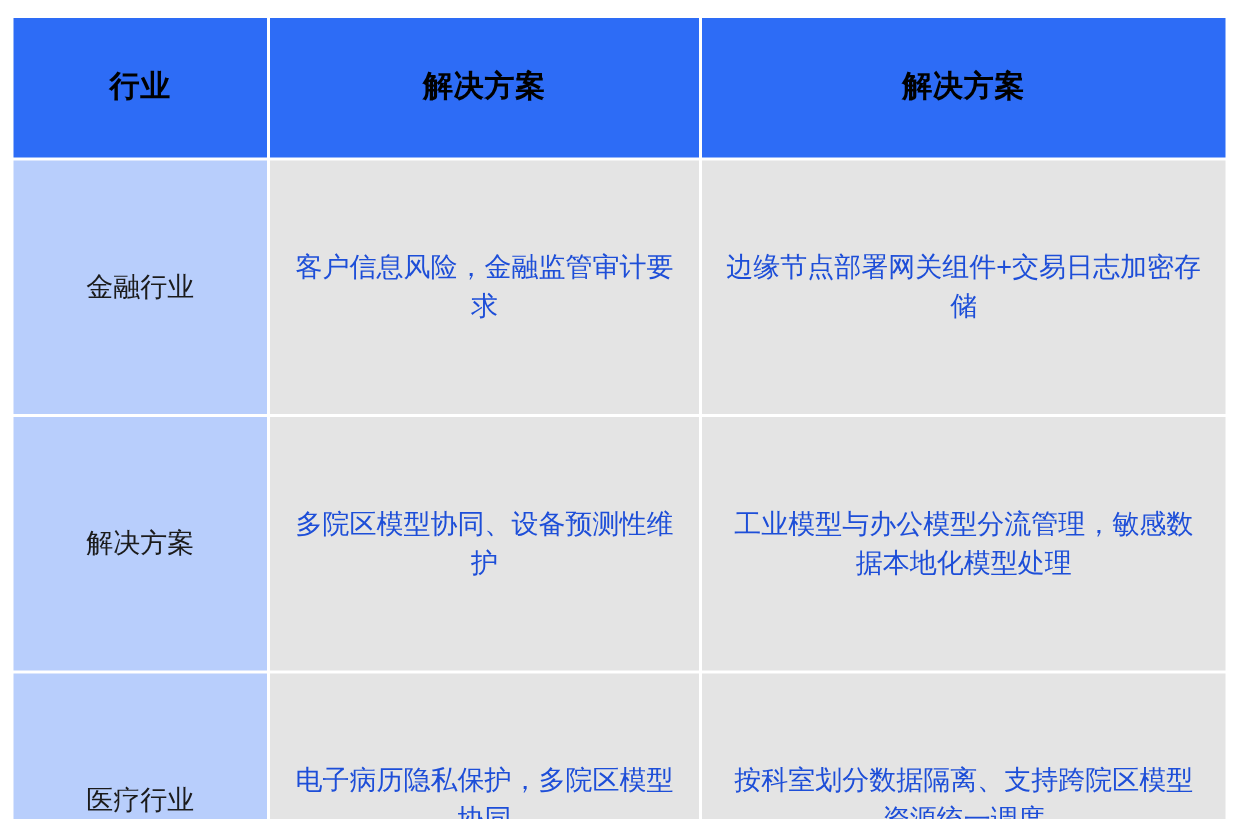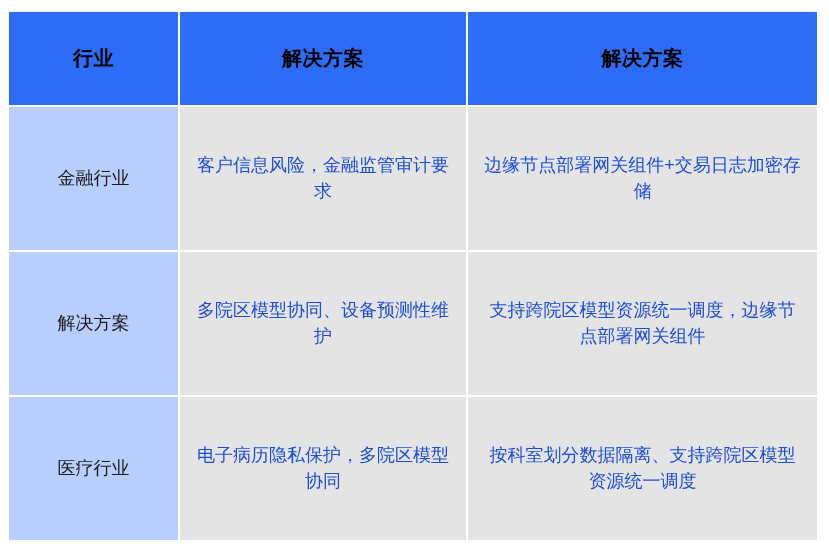--- a/index.html
+++ b/index.html
@@ -50,21 +50,21 @@
     background: #2d6cf6;
     color: #000000;
     font-weight: bold;
     font-size: 20px;
     height: 85px;
     letter-spacing: 0.5px;
   }
 
   
   table.solution-table tbody tr {
-    height: 143px;
+    height: 169px;
   }
 
   td.cell-industry {
     background: #b8cefc;
     color: #1b1b1b;
     font-size: 18px;
   }
 
   td.cell-text {
     background: #e4e4e4;
@@ -91,21 +91,21 @@
     </thead>
     <tbody>
       <tr>
         <td class="cell-industry">金融行业</td>
         <td class="cell-text">客户信息风险，金融监管审计要求</td>
         <td class="cell-text">边缘节点部署网关组件+交易日志加密存储</td>
       </tr>
       <tr>
         <td class="cell-industry">解决方案</td>
         <td class="cell-text">多院区模型协同、设备预测性维护</td>
-        <td class="cell-text">支持跨院区模型资源统一调度，边缘节点部署网关组件</td>
+        <td class="cell-text">工业模型与办公模型分流管理，敏感数据本地化模型处理</td>
       </tr>
       <tr>
         <td class="cell-industry">医疗行业</td>
         <td class="cell-text">电子病历隐私保护，多院区模型协同</td>
         <td class="cell-text">按科室划分数据隔离、支持跨院区模型资源统一调度</td>
       </tr>
     </tbody>
   </table>
 </div>
 

